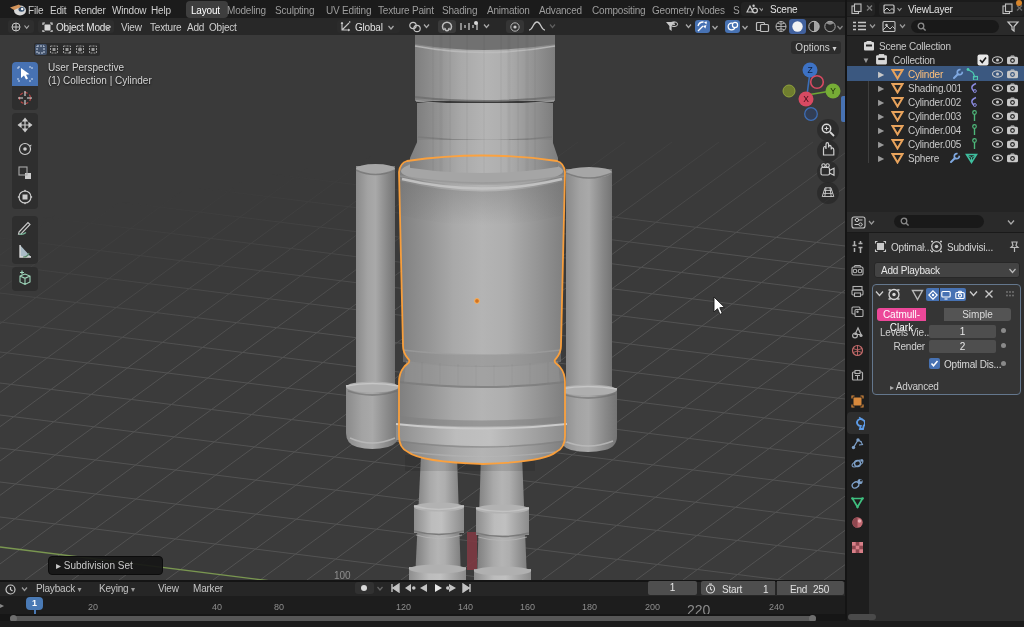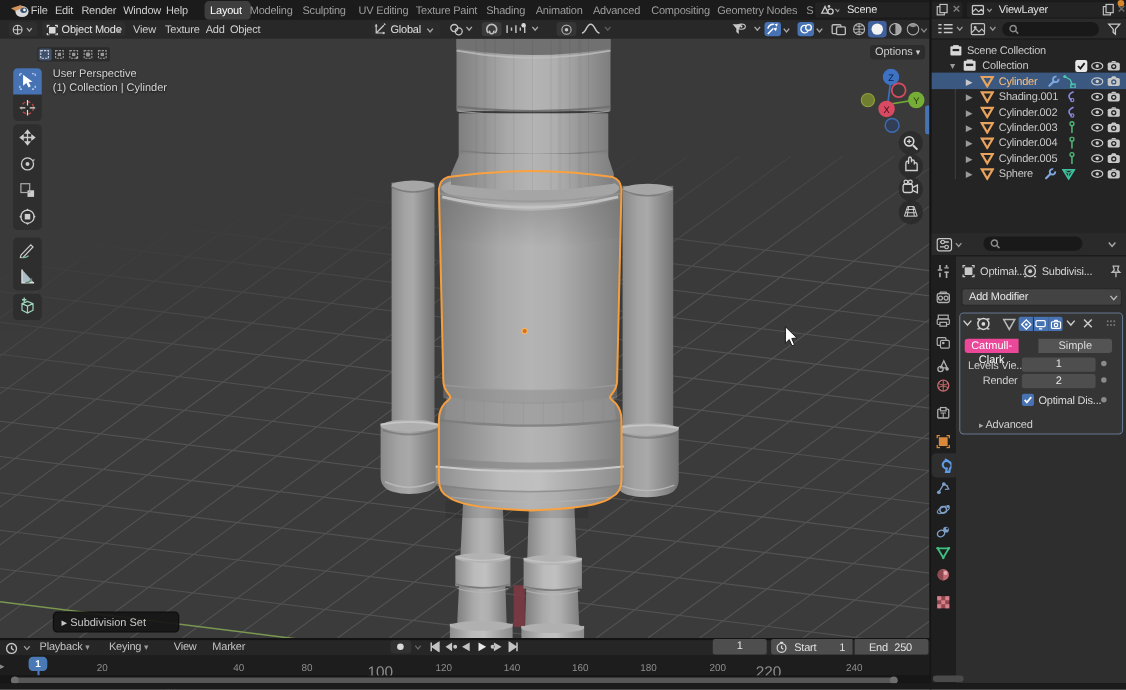--- a/index.html
+++ b/index.html
@@ -786,21 +786,21 @@
       <circle cx="6.5" cy="6.5" r="4.8" fill="none" stroke="#c8c8c8" stroke-width="1.3"></circle>
       <circle cx="6.5" cy="6.5" r="1.8" fill="#c8c8c8"></circle>
       <path d="M1,1.5 h2 M10,1.5 h2 M1,11.5 h2 M10,11.5 h2" stroke="#c8c8c8" stroke-width="1.3"></path>
     </svg>
 <div class="tx2" style="left:947px;top:243px;color:#d4d4d4">Subdivisi...</div>
 <svg class="abs" style="left:1009px;top:241px" width="11" height="12" viewBox="0 0 11 12">
       <path d="M3,1 h5 l-1,3.5 l2,2 h-7 l2,-2 Z M5.5,6.5 v4.5" fill="none" stroke="#b8b8b8" stroke-width="1.2"></path>
     </svg>
 
 <div class="abs" style="left:874px;top:262px;width:146px;height:16px;background:#434343;border:1px solid #272727;border-radius:3px;box-sizing:border-box"></div>
-<div class="tx2" style="left:881px;top:266px;color:#e8e8e8">Add Modifier</div>
+<div class="tx2" style="left:881px;top:266px;color:#e8e8e8">Add Playback</div>
 <svg class="abs" style="left:1008px;top:268px" width="9" height="6" viewBox="0 0 9 6">
       <path d="M1.5,1 l3,3.5 l3,-3.5" fill="none" stroke="#bbb" stroke-width="1.2"></path>
     </svg>
 
 <div class="abs" style="left:872px;top:284px;width:149px;height:111px;background:#353535;border:1px solid #64778d;border-radius:4px;box-sizing:border-box"></div>
 <svg class="abs" style="left:875px;top:290px" width="9" height="7" viewBox="0 0 9 7">
       <path d="M1,1.5 l3.5,4 l3.5,-4" fill="none" stroke="#ccc" stroke-width="1.3"></path>
     </svg>
 <svg class="abs" style="left:887px;top:288px" width="14" height="13" viewBox="0 0 14 13">
       <circle cx="7" cy="6.5" r="5" fill="none" stroke="#d8d8d8" stroke-width="1.3"></circle>
@@ -893,21 +893,21 @@
 <div class="fld" style="left:777px;top:581px;width:67px;height:14px;line-height:14px;background:#4e4e4e;border-radius:0 2px 2px 0"></div>
 <div class="tx2" style="left:790px;top:585px;color:#e0e0e0">End</div>
 <div class="tx2" style="left:813px;top:585px;color:#e0e0e0">250</div>
 
 <div class="abs" style="left:0;top:596px;width:845px;height:18px;background:#1d1d1d"></div>
 <div class="abs" style="left:0;top:601px;color:#8a8a8a;font-size:8px">▸</div>
 <div class="abs" style="left:88px;top:602px;color:#8d8d8d;font-size:9px">20</div>
 <div class="abs" style="left:150px;top:620px;color:#8d8d8d;font-size:9px">40</div>
 <div class="abs" style="left:212px;top:602px;color:#8d8d8d;font-size:9px">40</div>
 <div class="abs" style="left:274px;top:602px;color:#8d8d8d;font-size:9px">80</div>
-<div class="abs" style="left:334px;top:602px;color:#8d8d8d;font-size:14px">100</div>
+<div class="abs" style="left:334px;top:570px;color:#8d8d8d;font-size:10px">100</div>
 <div class="abs" style="left:396px;top:602px;color:#8d8d8d;font-size:9px">120</div>
 <div class="abs" style="left:458px;top:602px;color:#8d8d8d;font-size:9px">140</div>
 <div class="abs" style="left:520px;top:602px;color:#8d8d8d;font-size:9px">160</div>
 <div class="abs" style="left:582px;top:602px;color:#8d8d8d;font-size:9px">180</div>
 <div class="abs" style="left:645px;top:602px;color:#8d8d8d;font-size:9px">200</div>
 <div class="abs" style="left:687px;top:602px;color:#8d8d8d;font-size:14px">220</div>
 <div class="abs" style="left:769px;top:602px;color:#8d8d8d;font-size:9px">240</div>
 <div class="abs" style="left:34px;top:610px;width:1.5px;height:4px;background:#4a7ab5"></div>
 <div class="abs" style="left:26px;top:597px;width:17px;height:13px;background:#4a7ab5;border-radius:4px;color:#fff;font-size:9px;line-height:13px;text-align:center;font-weight:bold">1</div>
 

